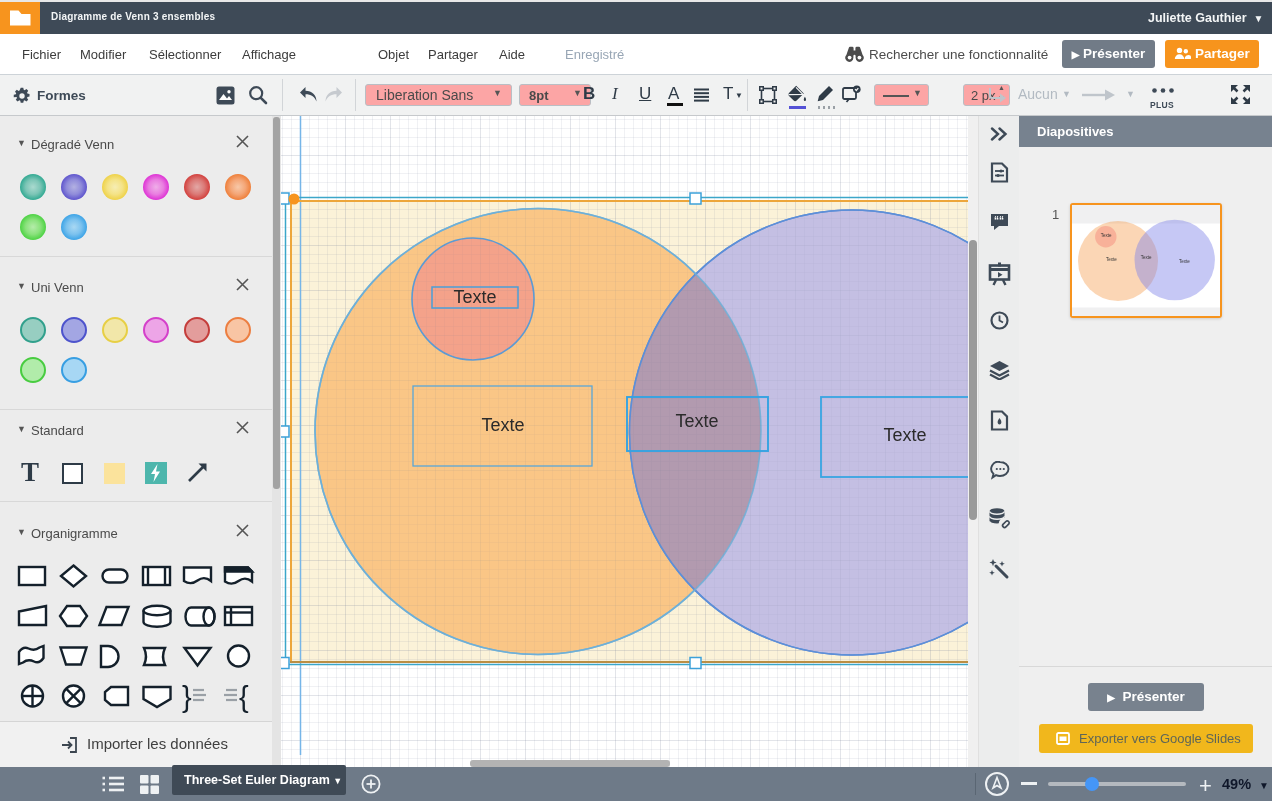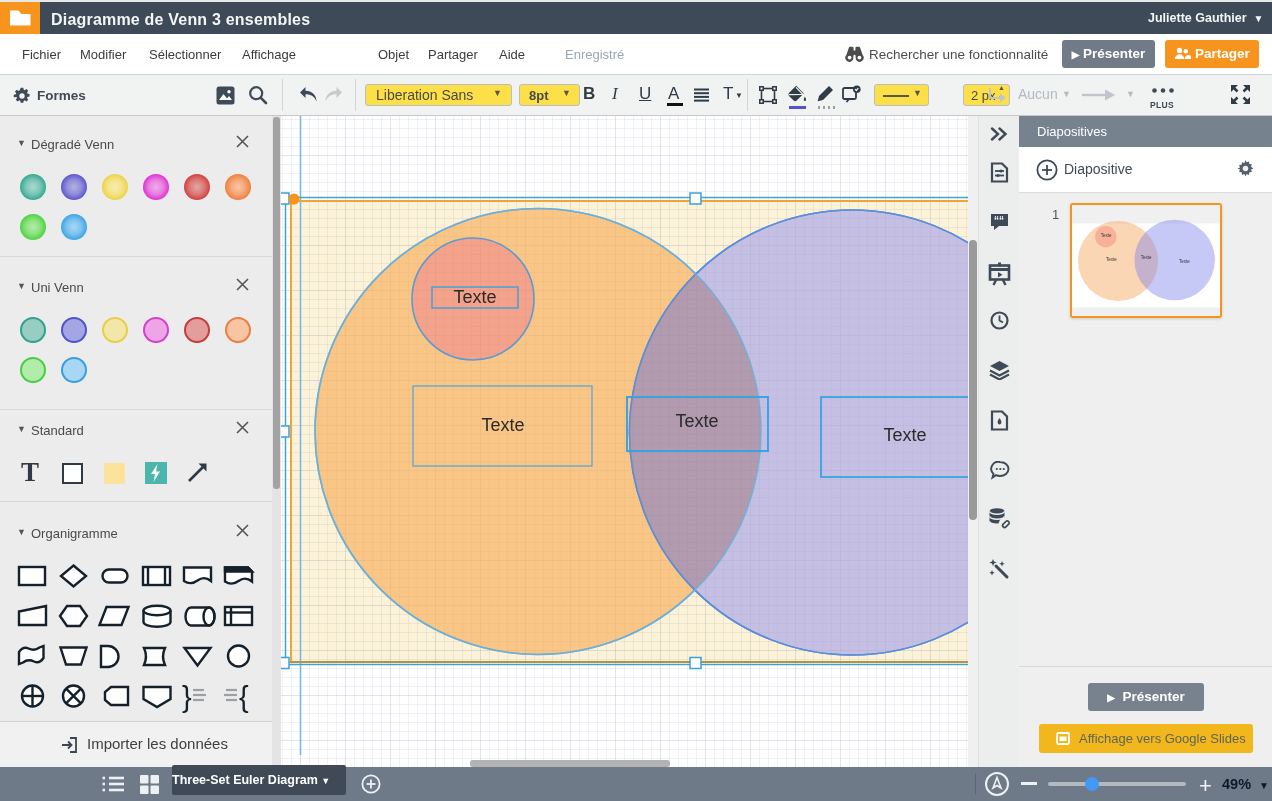--- a/index.html
+++ b/index.html
@@ -3,35 +3,35 @@
 <meta charset="utf-8">
 <style>
   * { margin:0; padding:0; box-sizing:border-box; }
   html,body { width:1272px; height:801px; overflow:hidden; font-family:"Liberation Sans", sans-serif; }
   #app { position:relative; width:1272px; height:801px; background:#fff; }
   .abs { position:absolute; }
   
   #topstrip { left:0; top:0; width:1272px; height:2px; background:#e8e8e8; }
   #topbar { left:0; top:2px; width:1272px; height:32px; background:#3e4a57; }
   #foldersq { left:0; top:0; width:40px; height:32px; background:#f7941e; }
-  #doctitle { left:51px; top:9px; color:#f3f5f6; font-size:16px; font-weight:bold; letter-spacing:0.2px; }
+  #doctitle { left:51px; top:9px; color:#f3f5f6; font-size:10px; font-weight:bold; letter-spacing:0.2px; }
   #username { left:1148px; top:9px; color:#f3f5f6; font-size:12.5px; font-weight:bold; }
   
   #menubar { left:0; top:34px; width:1272px; height:41px; background:#ffffff; border-bottom:1px solid #cdd3d8; }
   .mitem { position:absolute; top:13px; font-size:13px; color:#3c3c3c; }
   #saved { color:#98a6b5; }
   #searchlabel { position:absolute; top:13px; left:869px; font-size:13.5px; color:#4c4c4c; }
   .topbtn { position:absolute; top:6px; height:28px; border-radius:3px; color:#fff; font-size:13.5px; font-weight:bold; text-align:center; line-height:28px; }
   #btn-presenter { left:1062px; width:93px; background:#717b87; }
   #btn-partager { left:1165px; width:94px; background:#f7941d; }
   
   #toolbar { left:0; top:75px; width:1272px; height:41px; background:#f1f2f2; border-bottom:1px solid #c6c9cc; }
   .tsep { position:absolute; top:4px; width:1px; height:32px; background:#d2d5d8; }
   #formes-label { position:absolute; left:37px; top:13px; font-size:13.5px; font-weight:bold; color:#3e4a57; }
-  .tbox { position:absolute; background:#fde047; border:1px solid #b9bec4; border-radius:3px; height:22px; top:9px; font-size:14px; color:#4a4a4a; }
+  .tbox { position:absolute; background:#fca5a5; border:1px solid #b9bec4; border-radius:3px; height:22px; top:9px; font-size:14px; color:#4a4a4a; }
   
   #leftpanel { left:0; top:116px; width:272px; height:651px; background:#ececec; overflow:hidden; }
   #lpscroll { left:272px; top:116px; width:9px; height:651px; background:#e4e4e4; }
   #lpthumb { left:273px; top:117px; width:7px; height:372px; background:#a3a3a3; border-radius:3px; }
   #canvas { left:281px; top:116px; width:687px; height:651px; background:#fff; overflow:hidden; }
   #vscroll { left:968px; top:116px; width:10px; height:651px; background:#f0f0f0; }
   #vthumb { left:969px; top:240px; width:8px; height:280px; background:#9a9a9a; border-radius:4px; }
   #iconstrip { left:978px; top:116px; width:41px; height:651px; background:#eceded; border-left:1px solid #e0e0e0; }
   #rightpanel { left:1019px; top:116px; width:253px; height:651px; background:#efefef; }
   
@@ -105,21 +105,21 @@
       </svg>
     <svg class="abs" style="left:324px;top:11px;" width="20" height="17" viewBox="0 0 20 17">
         <path d="M12.5 1 L18 6.5 L12.5 12 L12.5 8.2 C7 8.2 3.5 10.5 1.5 15.5 C1.5 9 6 4.8 12.5 4.8 Z" fill="#c6cacf"></path>
       </svg>
 
     <div class="tbox" style="left:365px;width:147px;">
       <span style="position:absolute;left:10px;top:2px;">Liberation Sans</span>
       <span style="position:absolute;right:9px;top:3px;font-size:9px;color:#555;">▼</span>
     </div>
 
-    <div class="tbox" style="left:519px;width:61px;">
+    <div class="tbox" style="left:519px;width:72px;">
       <span style="position:absolute;left:9px;top:2.5px;font-size:13px;font-weight:bold;">8pt</span>
       <span style="position:absolute;right:8px;top:3px;font-size:9px;color:#555;">▼</span>
     </div>
 
     <div class="abs" style="left:583px;top:9px;font-size:17px;font-weight:bold;color:#2f3b47;">B</div>
     <div class="abs" style="left:612px;top:9px;font-size:17px;font-style:italic;font-family:'Liberation Serif',serif;color:#2f3b47;">I</div>
     <div class="abs" style="left:639px;top:9px;font-size:17px;text-decoration:underline;color:#2f3b47;">U</div>
     <div class="abs" style="left:668px;top:9px;font-size:17px;color:#2f3b47;">A</div>
     <div class="abs" style="left:667px;top:28px;width:16px;height:3px;background:#111;"></div>
 
@@ -506,33 +506,21 @@
       </svg>
 
     <svg class="abs" style="left:10px;top:443px;" width="21" height="21" viewBox="0 0 21 21">
         <line x1="7" y1="7" x2="18" y2="18" stroke="#3e4a57" stroke-width="3" stroke-linecap="round"></line>
         <path d="M4 0 l1 2.6 L7.6 3.6 L5 4.6 L4 7.2 L3 4.6 L0.4 3.6 L3 2.6z" fill="#3e4a57"></path>
         <path d="M13 2 l0.8 2 2 0.8 -2 0.8 -0.8 2 -0.8 -2 -2 -0.8 2 -0.8z" fill="#3e4a57"></path>
         <path d="M3 11 l0.8 2 2 0.8 -2 0.8 -0.8 2 -0.8 -2 -2 -0.8 2 -0.8z" fill="#3e4a57"></path>
       </svg>
   </div>
   <div class="abs" id="rightpanel">
-    <div class="abs" style="left:0;top:0;width:253px;height:31px;background:#77828f;color:#fff;font-size:13px;font-weight:normal;line-height:31px;padding-left:18px;">Diapositives</div>
-    <div class="abs" style="left:0;top:31px;width:253px;height:46px;background:#fff;border-bottom:1px solid #dcdcdc;">
-      <svg class="abs" style="left:17px;top:12px;" width="22" height="22" viewBox="0 0 22 22">
-          <circle cx="11" cy="11" r="9.6" fill="none" stroke="#3e4a57" stroke-width="1.8"></circle>
-          <line x1="6" y1="11" x2="16" y2="11" stroke="#3e4a57" stroke-width="1.8"></line>
-          <line x1="11" y1="6" x2="11" y2="16" stroke="#3e4a57" stroke-width="1.8"></line>
-        </svg>
-      <div class="abs" style="left:45px;top:14px;font-size:14px;color:#3e4a57;">Diapositive</div>
-      <svg class="abs" style="left:218px;top:13px;" width="17" height="17" viewBox="0 0 16 16">
-          <path fill="#55606c" d="M8 0l1 2.2 2.3-.8.3 2.4 2.4.3-.8 2.3L15.5 8l-2.3 1 .8 2.3-2.4.3-.3 2.4-2.3-.8L8 15.5 7 13.2l-2.3.8-.3-2.4-2.4-.3.8-2.3L.5 8l2.3-1-.8-2.3 2.4-.3.3-2.4 2.3.8z"></path>
-          <circle cx="8" cy="8" r="2.6" fill="#efefef"></circle>
-        </svg>
-    </div>
+    <div class="abs" style="left:0;top:0;width:253px;height:31px;background:#77828f;color:#fff;font-size:13px;font-weight:bold;line-height:31px;padding-left:18px;">Diapositives</div>
     <div class="abs" style="left:33px;top:91px;font-size:13px;color:#555;">1</div>
     <div class="abs" style="left:51px;top:87px;width:152px;height:115px;background:#fff;border:2px solid #f7941e;border-radius:3px;box-shadow:0 1px 3px rgba(0,0,0,0.15);">
       <svg width="148" height="111" viewBox="0 0 148 111">
         <rect x="0" y="0" width="148" height="18.5" fill="#f0f0f1"></rect>
         <rect x="0" y="102.5" width="148" height="8.5" fill="#f0f0f1"></rect>
         <circle cx="46" cy="56" r="40" fill="rgba(246,152,70,0.4)"></circle>
         <circle cx="102.7" cy="55" r="40.2" fill="rgba(128,132,232,0.45)"></circle>
         <circle cx="33.8" cy="31.7" r="10.7" fill="rgba(245,140,125,0.5)"></circle>
         <g font-family="Liberation Sans, sans-serif" font-size="4.5" fill="#333" text-anchor="middle">
           <text x="34.2" y="32.2">Texte</text>
@@ -542,21 +530,21 @@
         </g>
       </svg>
     </div>
     <div class="abs" style="left:0;top:550px;width:253px;height:1px;background:#d8d8d8;"></div>
     <div class="abs" style="left:69px;top:567px;width:116px;height:28px;background:#78828e;border-radius:3px;color:#fff;font-size:13.5px;font-weight:bold;text-align:center;line-height:28px;"><span style="font-size:10px;">▶</span>&nbsp; Présenter</div>
     <div class="abs" style="left:20px;top:608px;width:214px;height:29px;background:#f1b71c;border-radius:3px;">
       <svg class="abs" style="left:17px;top:8px;" width="14" height="13" viewBox="0 0 14 13">
           <rect x="1" y="1" width="12" height="11" rx="1.5" fill="none" stroke="#fff" stroke-width="1.8"></rect>
           <rect x="3.5" y="4.5" width="7" height="4.5" fill="#fff"></rect>
         </svg>
-      <div class="abs" style="left:40px;top:7px;font-size:13px;color:#5f6658;white-space:nowrap;">Affichage vers Google Slides</div>
+      <div class="abs" style="left:40px;top:7px;font-size:13px;color:#5f6658;white-space:nowrap;">Exporter vers Google Slides</div>
     </div>
   </div>
   <div class="abs" id="bottombar">
 
     <svg class="abs" style="left:102px;top:9px;" width="22" height="16" viewBox="0 0 22 16">
         <g stroke="#eef1f3" stroke-width="2.6">
           <line x1="0.5" y1="2" x2="3" y2="2"></line>
           <line x1="7" y1="2" x2="22" y2="2"></line>
           <line x1="0.5" y1="8" x2="3" y2="8"></line>
           <line x1="7" y1="8" x2="22" y2="8"></line>
@@ -566,21 +554,21 @@
       </svg>
 
     <svg class="abs" style="left:140px;top:8px;" width="19" height="19" viewBox="0 0 19 19">
         <g fill="#eef1f3">
           <rect x="0" y="0" width="8.5" height="8.5" rx="1"></rect>
           <rect x="10.5" y="0" width="8.5" height="8.5" rx="1"></rect>
           <rect x="0" y="10.5" width="8.5" height="8.5" rx="1"></rect>
           <rect x="10.5" y="10.5" width="8.5" height="8.5" rx="1"></rect>
         </g>
       </svg>
-    <div class="abs" style="left:172px;top:-2px;width:174px;height:30px;background:#3f4a56;border-radius:2px;color:#fff;font-size:12.5px;font-weight:bold;line-height:30px;white-space:nowrap;">Three-Set Euler Diagram <span style="font-size:9px;">▼</span></div>
+    <div class="abs" style="left:172px;top:-2px;width:174px;height:30px;background:#3f4a56;border-radius:2px;color:#fff;font-size:12.5px;font-weight:bold;line-height:30px;padding-left:12px;white-space:nowrap;">Three-Set Euler Diagram <span style="font-size:9px;">▼</span></div>
     <svg class="abs" style="left:361px;top:7px;" width="20" height="20" viewBox="0 0 20 20">
         <circle cx="10" cy="10" r="8.6" fill="none" stroke="#eef1f3" stroke-width="1.8"></circle>
         <line x1="5.5" y1="10" x2="14.5" y2="10" stroke="#eef1f3" stroke-width="1.8"></line>
         <line x1="10" y1="5.5" x2="10" y2="14.5" stroke="#eef1f3" stroke-width="1.8"></line>
       </svg>
 
     <div class="abs" style="left:975px;top:6px;width:1px;height:22px;background:#5a6673;"></div>
     <svg class="abs" style="left:984px;top:4px;" width="26" height="26" viewBox="0 0 26 26">
         <circle cx="13" cy="13" r="11" fill="none" stroke="#eef1f3" stroke-width="2"></circle>
         <path d="M13 6.5 L17 17 L13 14.5 L9 17 z" fill="none" stroke="#eef1f3" stroke-width="1.6"></path>

